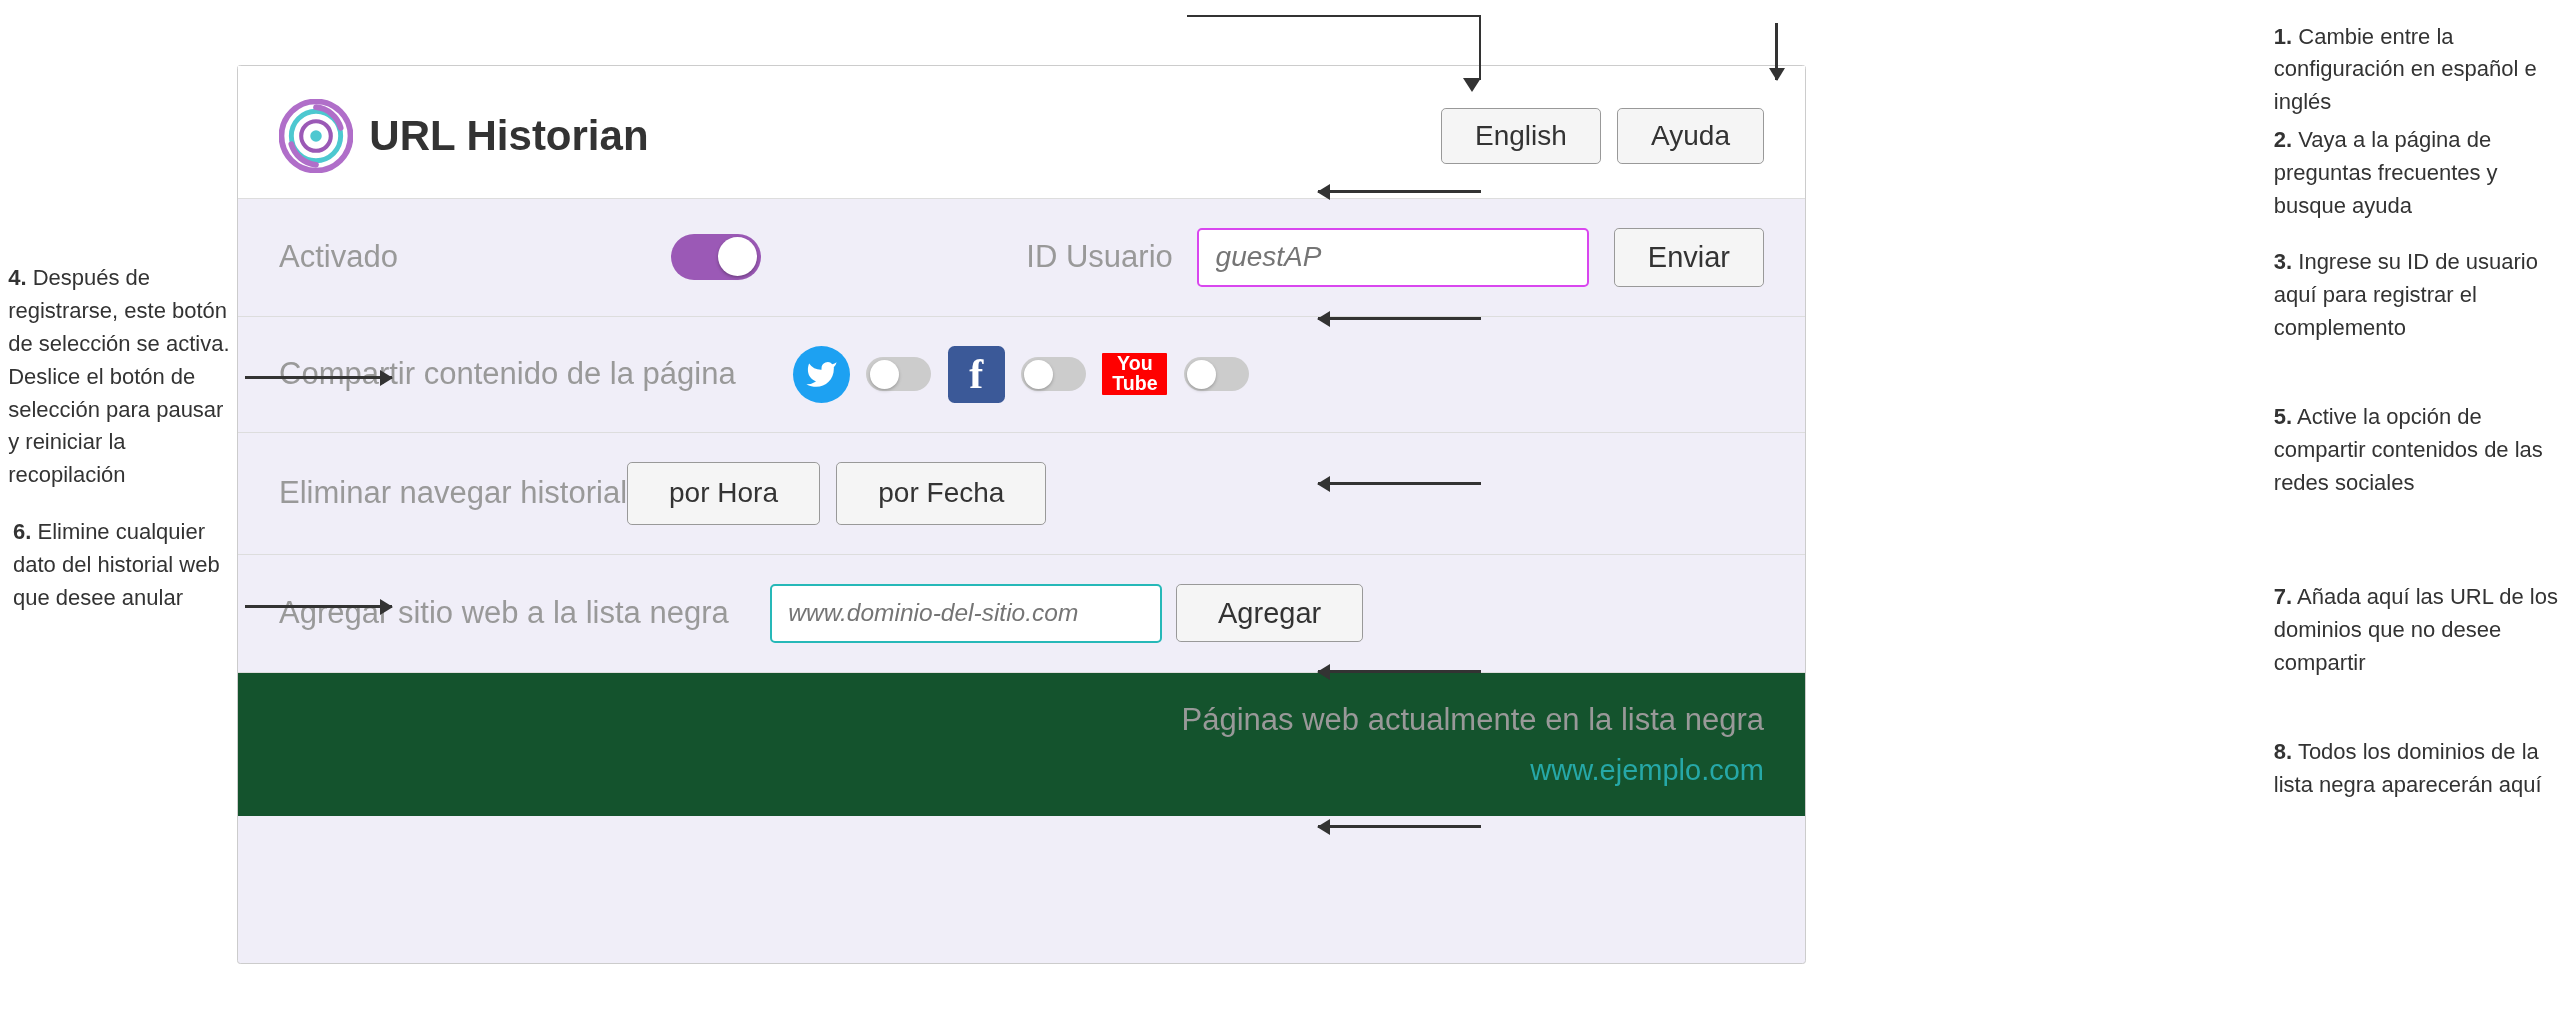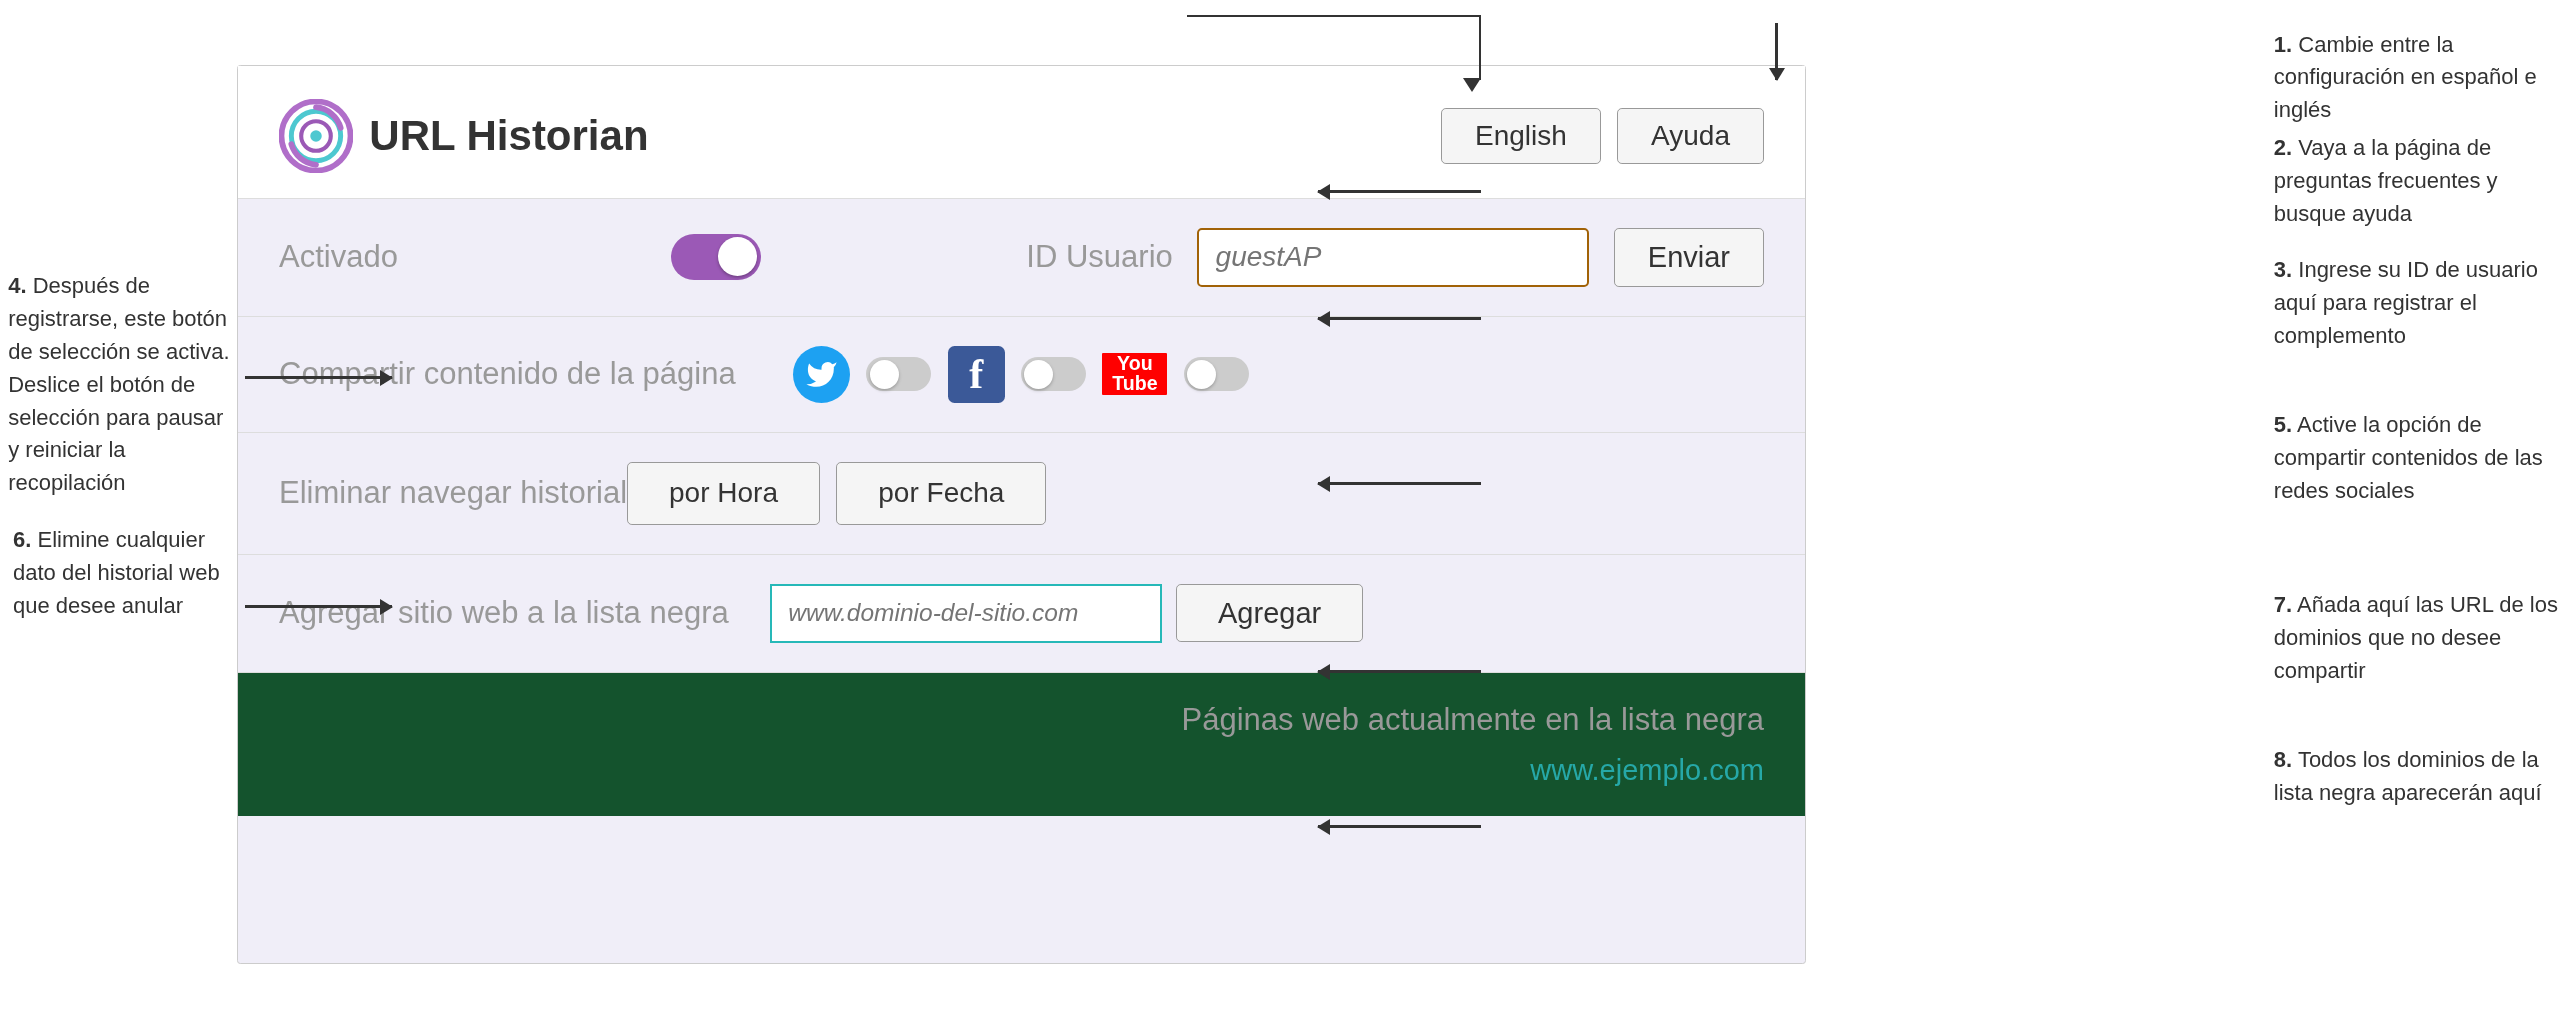--- a/index.html
+++ b/index.html
@@ -123,21 +123,21 @@
     }
 
     .id-label {
       font-size: 31px;
       color: #999;
     }
 
     .id-input {
       width: 392px;
       height: 59px;
-      border: 2px solid #a16207;
+      border: 2px solid #d946ef;
       border-radius: 4.9px;
       padding: 0 16.3px;
       font-size: 28px;
       font-style: italic;
       color: #aaa;
       background: #fff;
       outline: none;
     }
 
     .enviar-btn {
@@ -239,21 +239,21 @@
       border-radius: 4.9px;
       cursor: pointer;
       color: #333;
     }
 
     
     .blacklist-input {
       width: 392px;
       height: 59px;
       border: 2px solid #26b8b8;
-      border-radius: 0;
+      border-radius: 5px;
       padding: 0 16.3px;
       font-size: 24.5px;
       font-style: italic;
       color: #aaa;
       background: #fff;
       outline: none;
       margin-left: 33px;
     }
 
     .agregar-btn {
@@ -285,21 +285,20 @@
       color: #26a8a8;
       cursor: pointer;
     }
 
     
     .annotation {
       position: absolute;
       font-size: 23px;
       color: #333;
       line-height: 1.4;
-      margin-top: 8px;
     }
 
     
     .ann-1 {
       top: 19.6px;
       right: 8.2px;
       width: 294px;
     }
     .ann-2 {
       top: 123px;

